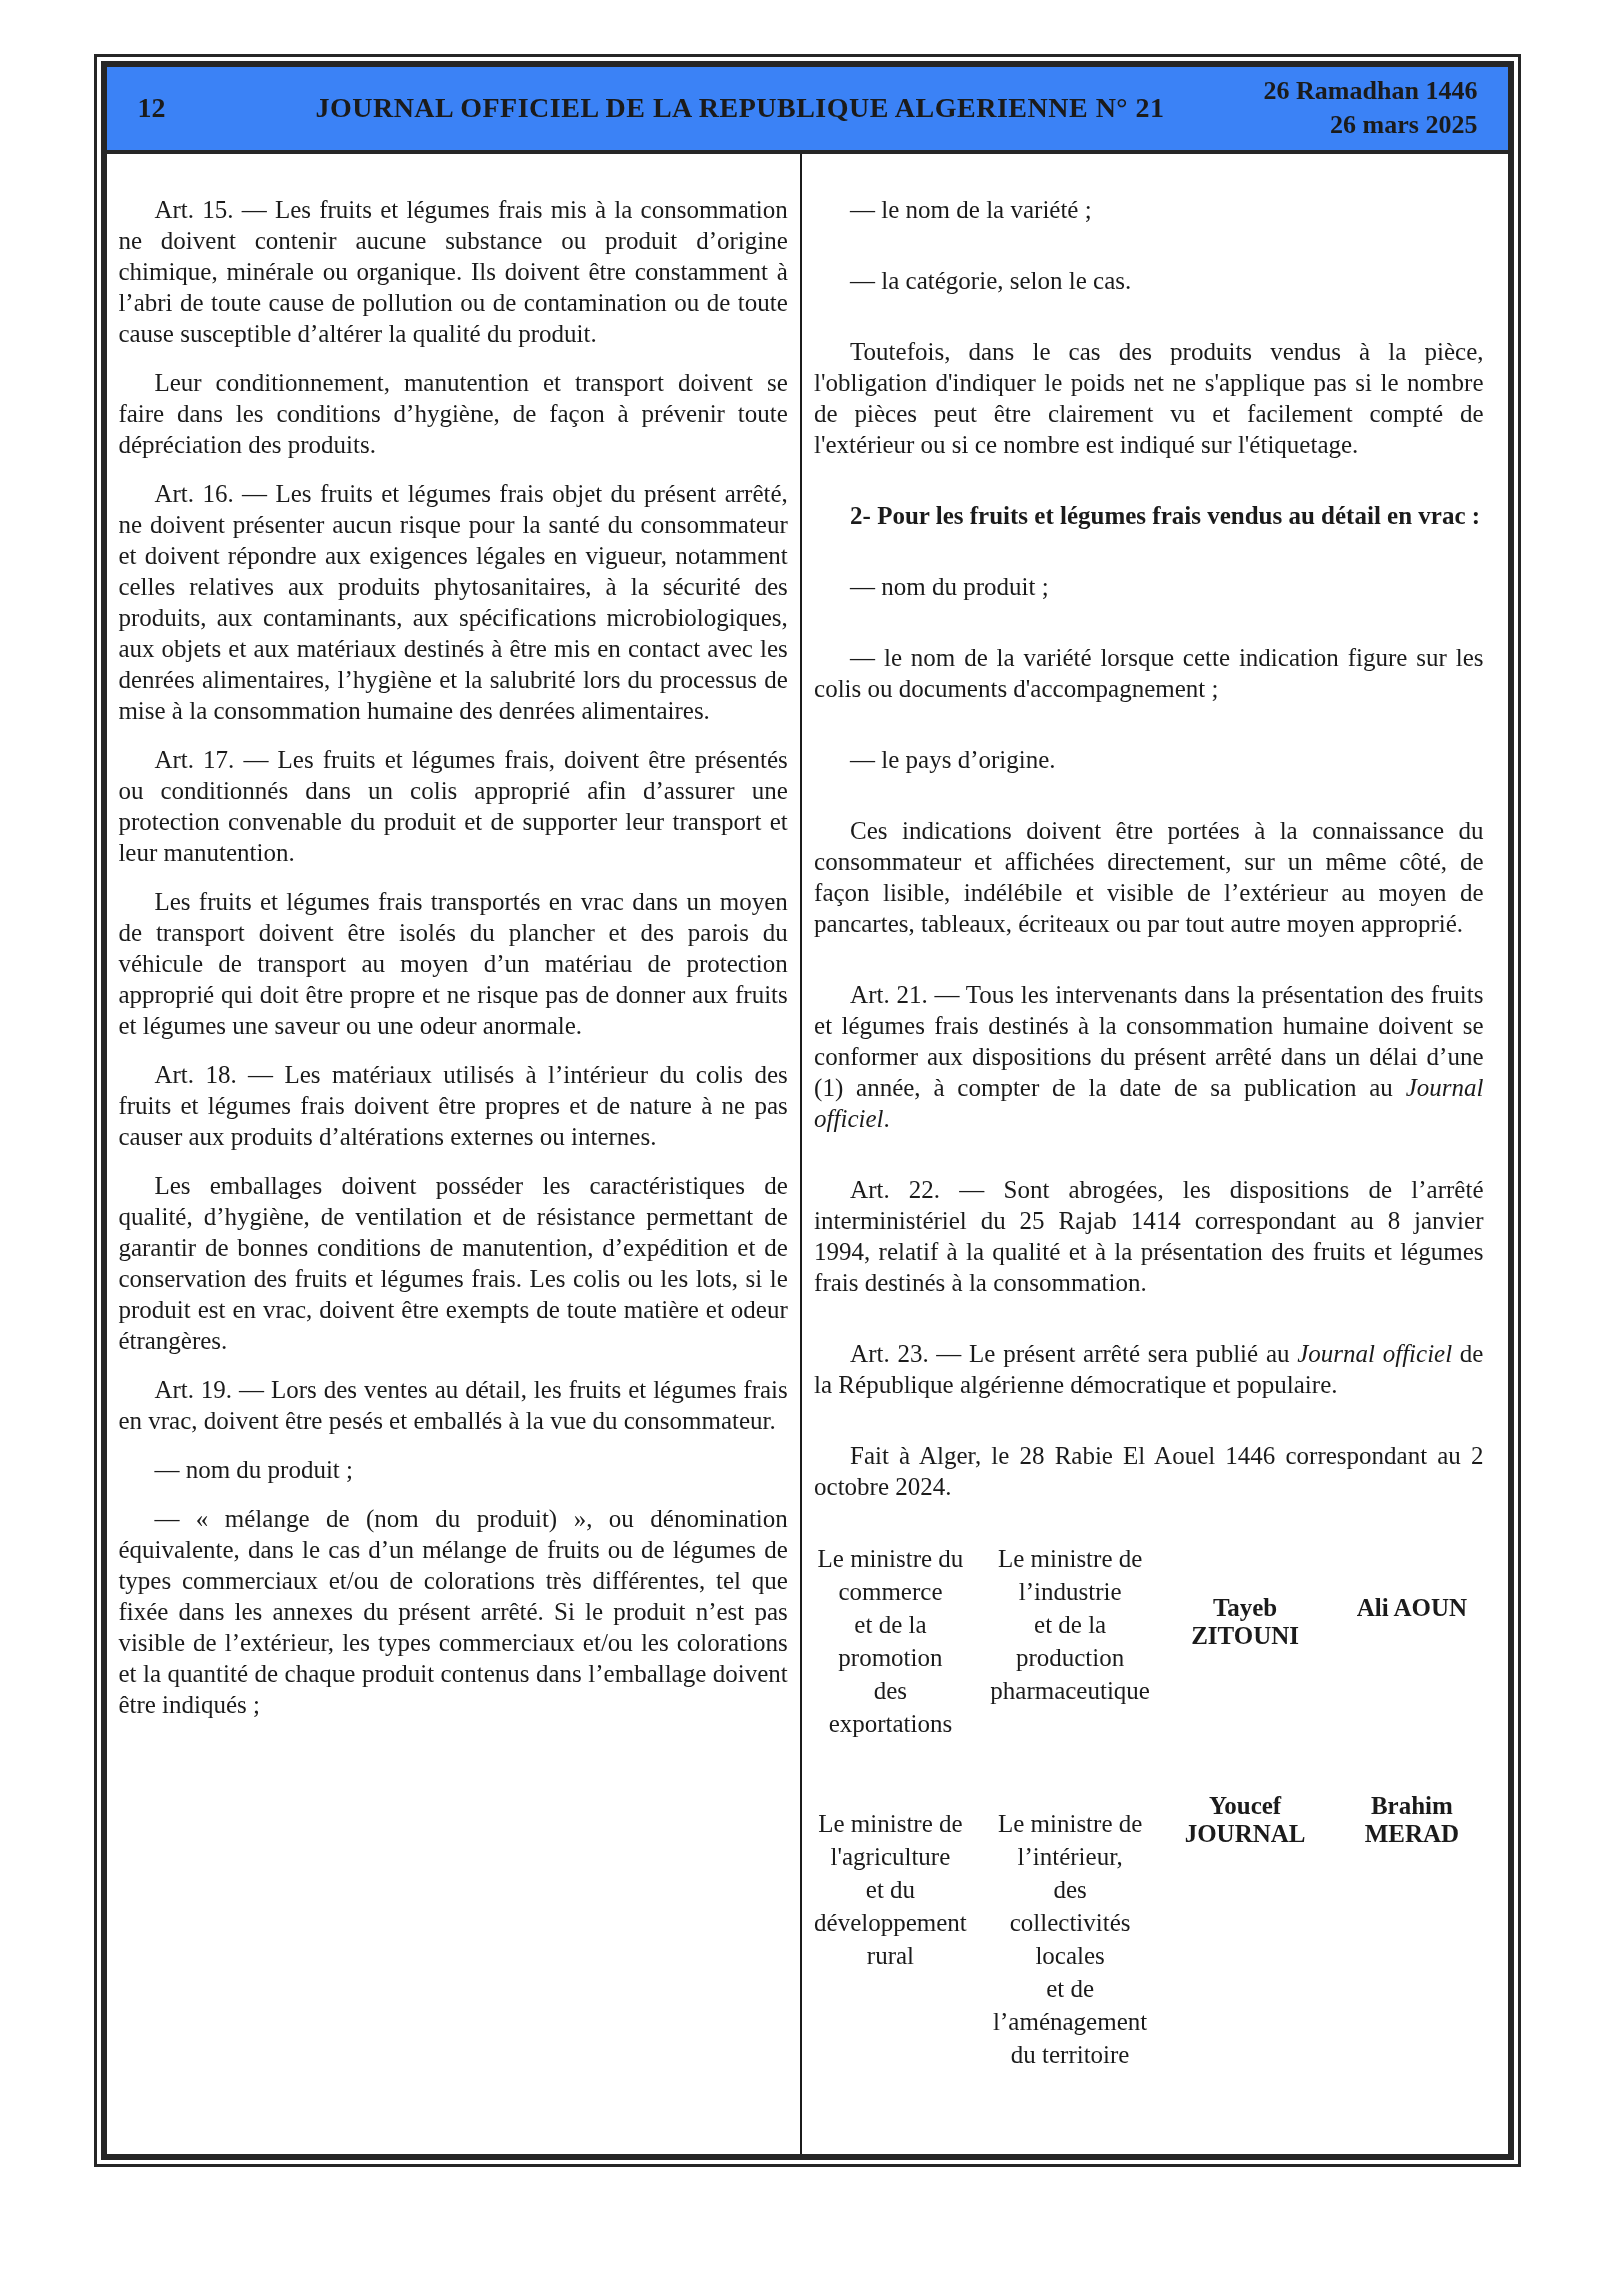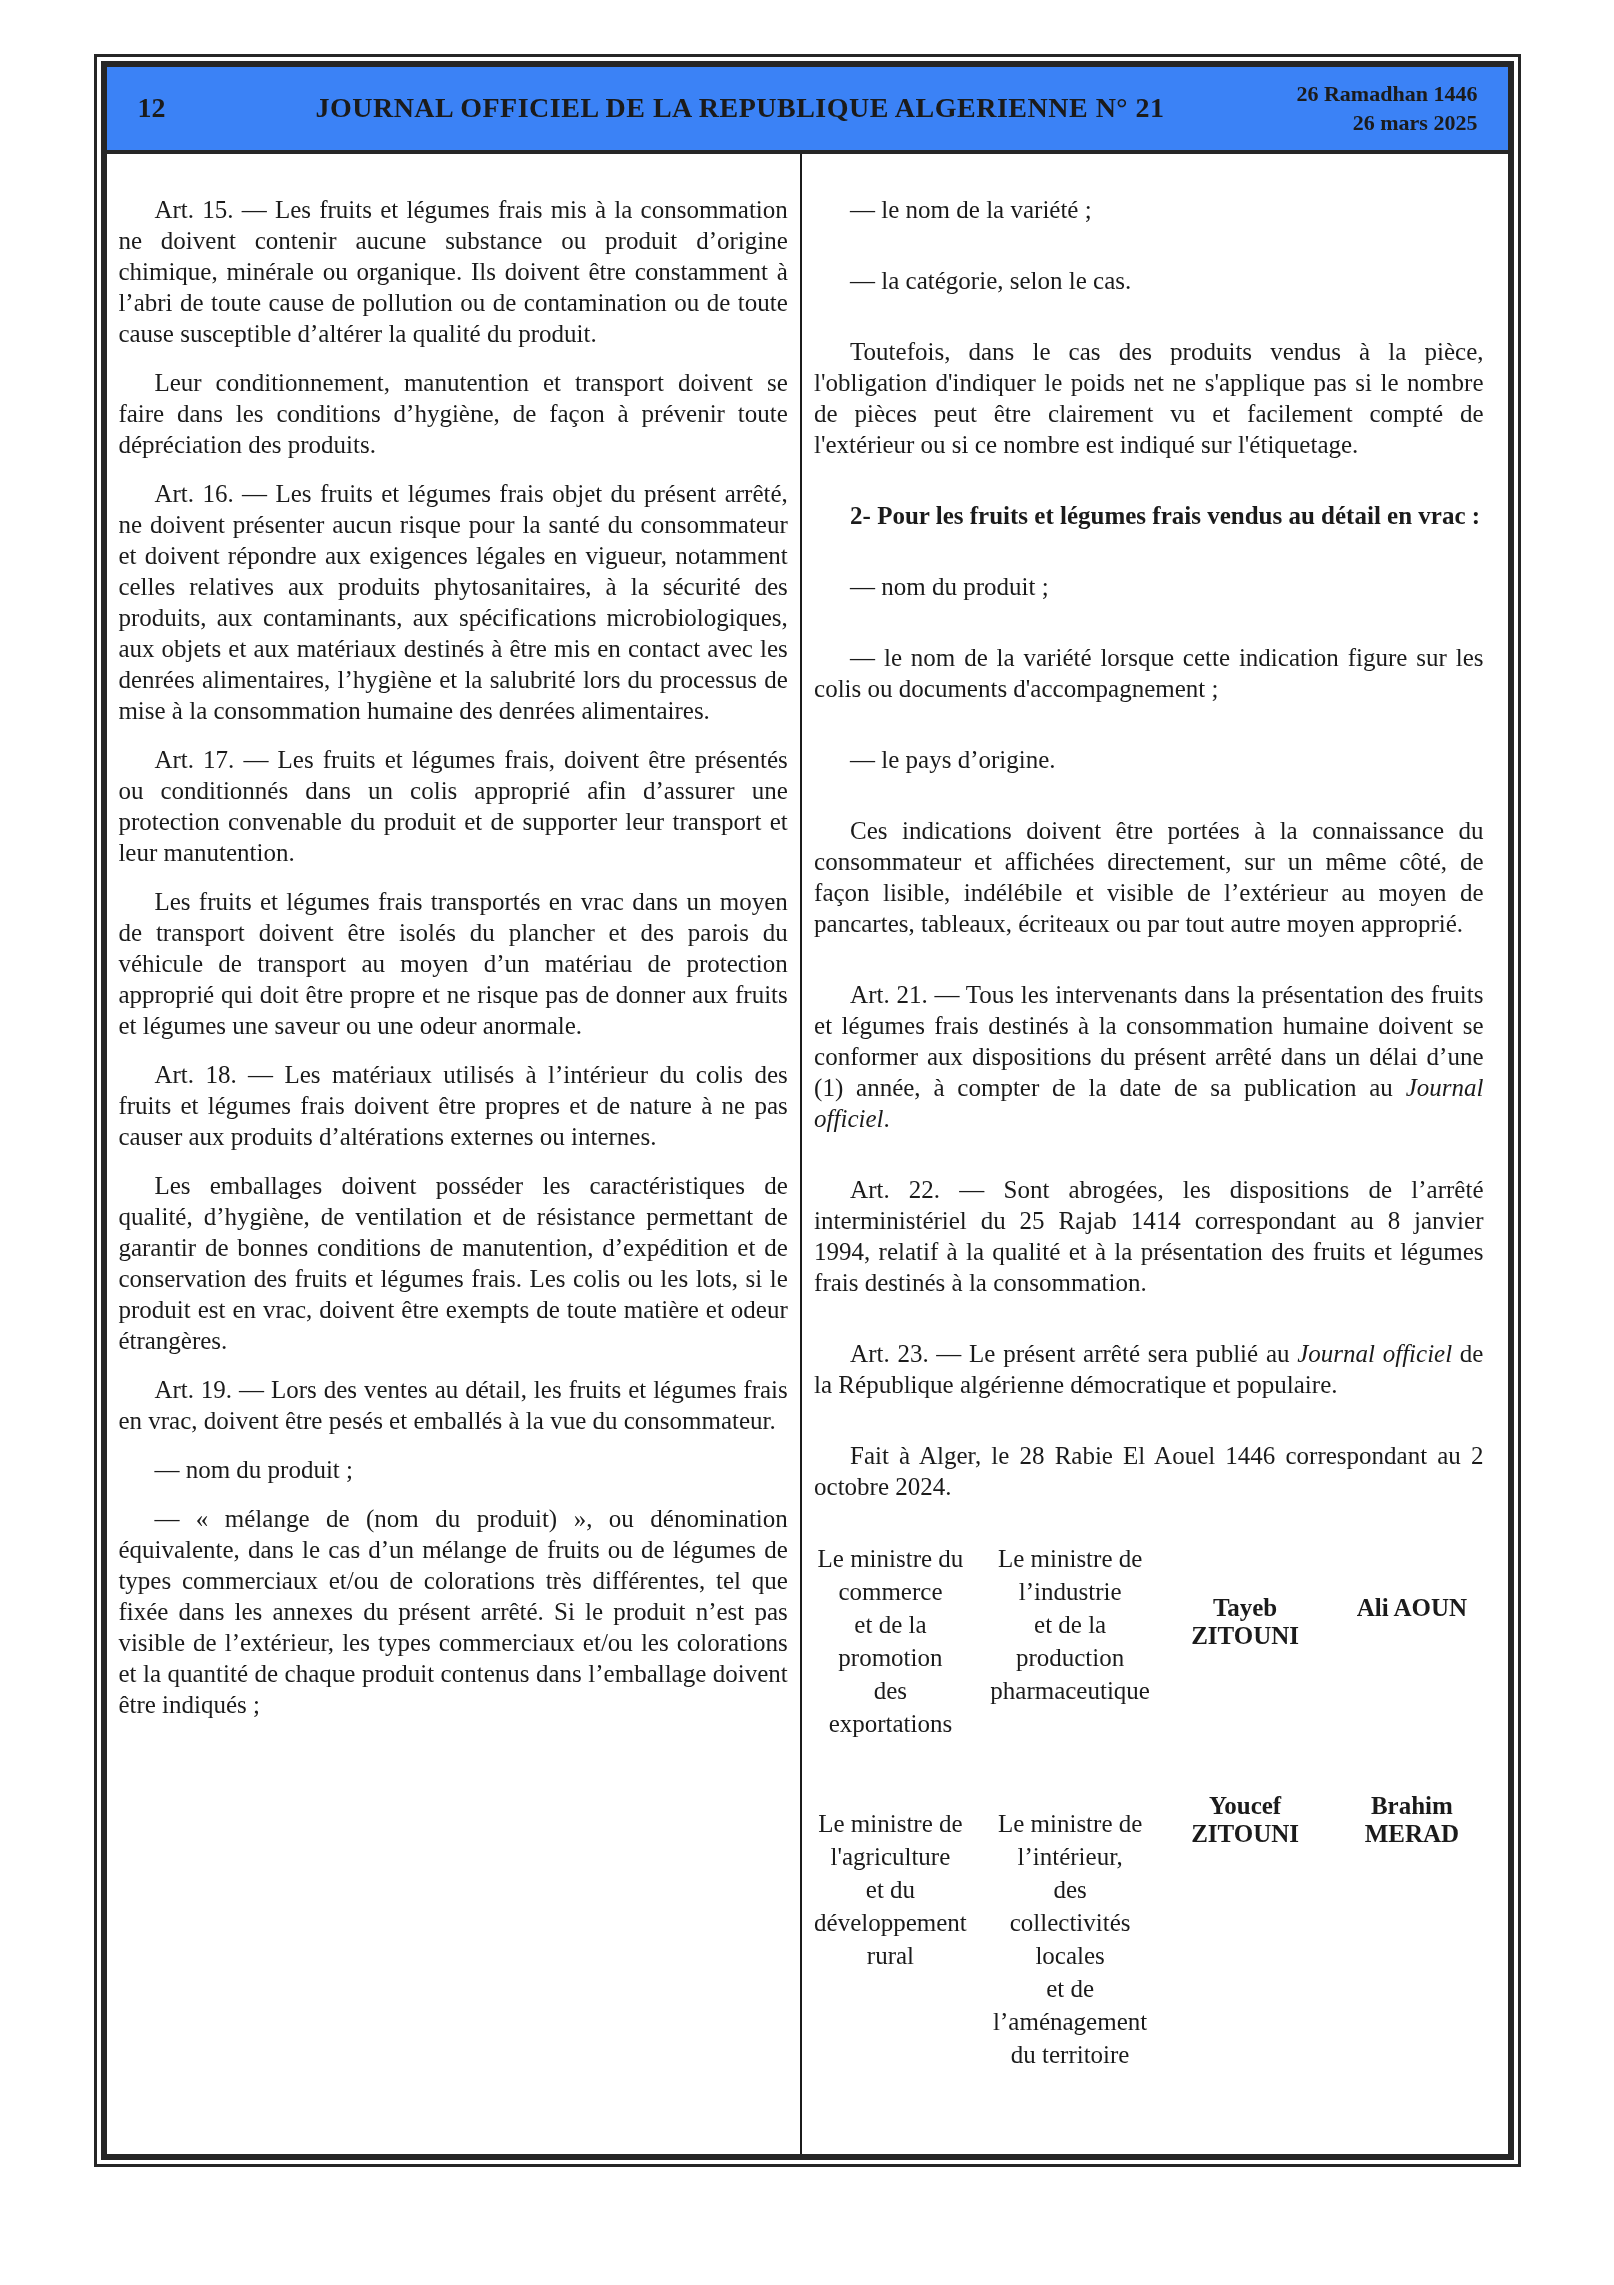--- a/index.html
+++ b/index.html
@@ -34,21 +34,21 @@
     grid-template-columns:136px 1fr 271px;
     align-items:center;
     height:83px;
     padding:0 31px;
   }
   .page-num{font-weight:bold;font-size:28px;}
   .header-title{
     text-align:center;font-weight:bold;font-size:28px;letter-spacing:0.5px;
   }
   .header-dates{
-    text-align:right;font-weight:bold;font-size:22px;line-height:1.32;
+    text-align:right;font-weight:bold;font-size:26px;line-height:1.32;
   }
   .content{
     flex:1 1 auto;
     display:flex;
     align-items:stretch;
     padding:0;
   }
   .col{
     box-sizing:border-box;
     width:693px;
@@ -141,21 +141,21 @@
 pharmaceutique</div>
           <div class="sig-name">Tayeb ZITOUNI</div>
           <div class="sig-name">Ali AOUN</div>
           <div class="sig-title second">Le ministre de l'agriculture
 et du développement
 rural</div>
           <div class="sig-title second">Le ministre de l’intérieur,
 des collectivités locales
 et de l’aménagement
 du territoire</div>
-          <div class="sig-name">Youcef ZITOUNI</div>
+          <div class="sig-name">Youcef JOURNAL</div>
           <div class="sig-name">Brahim MERAD</div>
         </div>
       </div>
 
     </div>
   </div>
 </div>
 
 
 </body></html>

